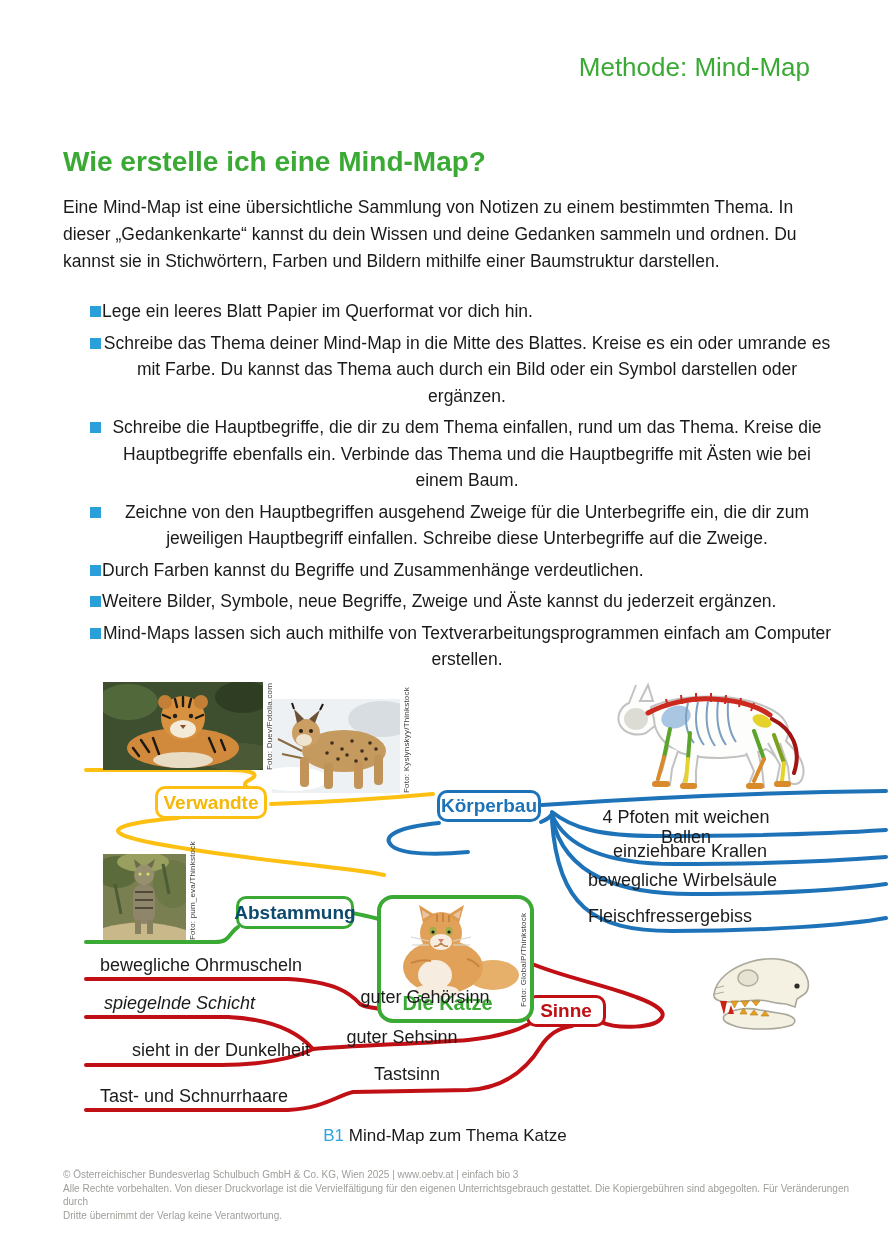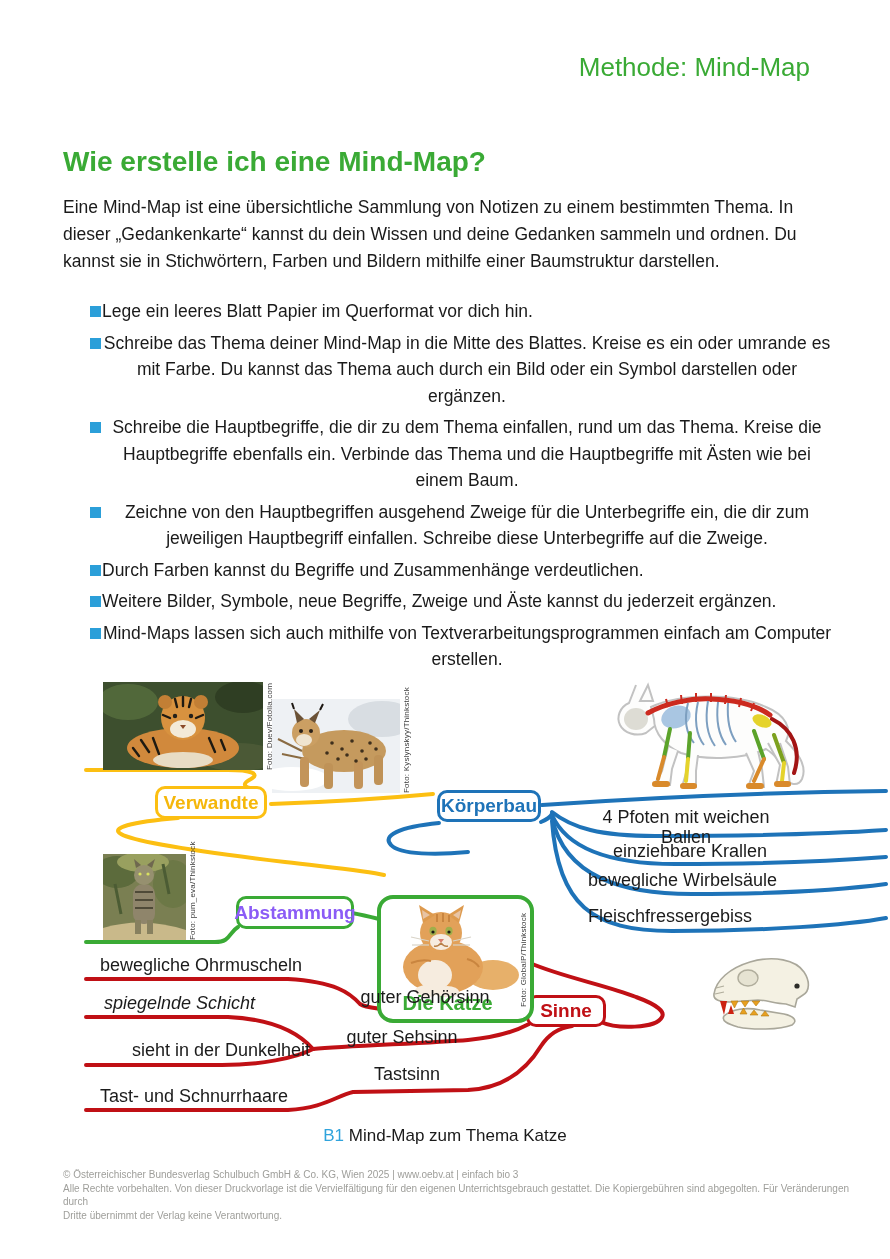--- a/index.html
+++ b/index.html
@@ -11,21 +11,21 @@
   .bullets{position:absolute;top:298px;left:90px;width:742px;margin:0;padding:0;list-style:none;}
   .bullets li{display:flex;gap:1px;margin-bottom:5px;font-size:17.5px;line-height:26.5px;text-align:center;}
   .sq{flex:0 0 11px;width:11px;height:11px;background:#2B9FD9;margin-top:8px;}
   
   .mindmap{position:absolute;top:665px;left:0;width:890px;height:455px;}
   .branches{position:absolute;inset:0;}
   .node{position:absolute;background:#fff;border-radius:10px;display:flex;align-items:center;justify-content:center;
         font-weight:bold;font-size:19px;box-sizing:border-box;}
   .node.yellow{border:3.5px solid #FCBF12;color:#F5B70A;}
   .node.blue{border:3.5px solid #1E73B8;color:#1E73B8;}
-  .node.green{border:3.5px solid #3AAA35;color:#8b5cf6;text-align:center;}
+  .node.green{border:3.5px solid #3AAA35;color:#0c4a6e;text-align:center;}
   .node.red{border:3.5px solid #C01015;color:#C01015;}
   .center-node{position:absolute;left:377px;top:183px;width:157px;height:128px;background:#fff;
         border:4.5px solid #3AAA35;border-radius:16px;box-sizing:border-box;margin-top:47px;}
   .center-node .center-label{position:absolute;left:0;right:16px;bottom:4px;text-align:center;
         font-size:20px;font-weight:bold;color:#3AAA35;}
   .blabel{position:absolute;font-size:18px;line-height:20px;color:#1b1b1b;text-align:center;}
   .photo{position:absolute;overflow:hidden;}
   .credit{position:absolute;font-size:8px;color:#3c3c3c;writing-mode:vertical-rl;transform:rotate(180deg);
         letter-spacing:.2px;white-space:nowrap;}
   .caption{position:absolute;top:1126px;left:0;width:890px;text-align:center;font-size:17px;}

